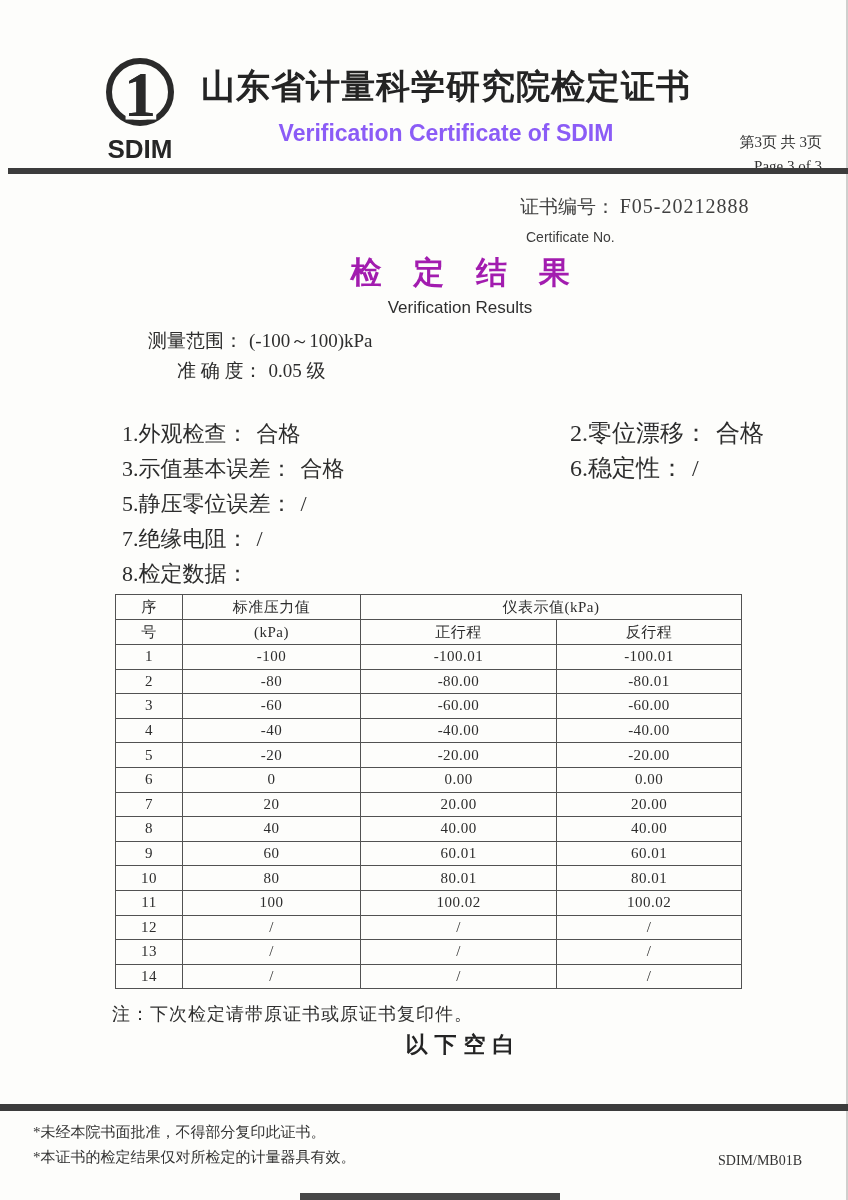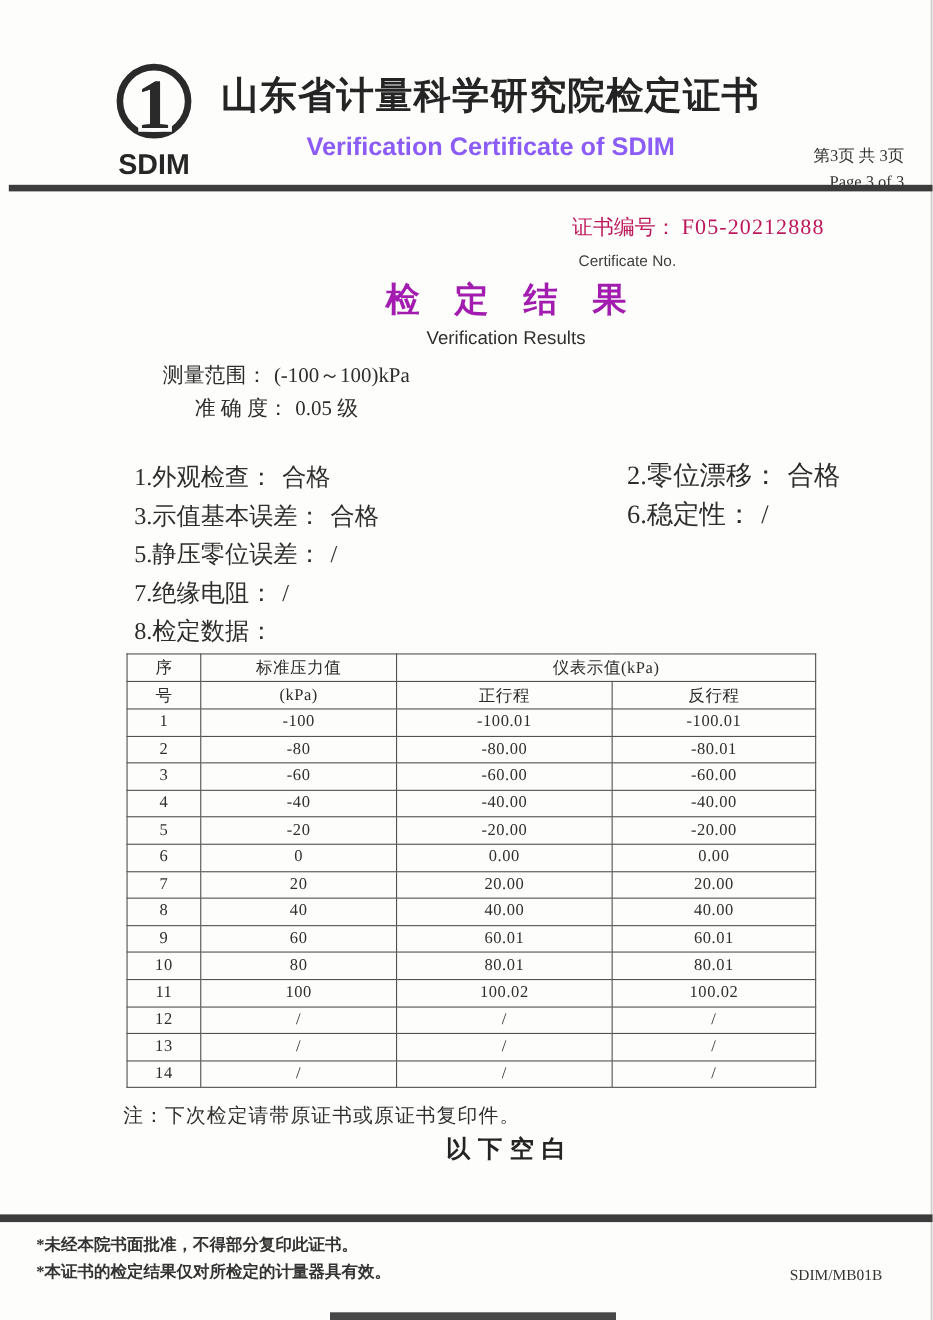--- a/index.html
+++ b/index.html
@@ -19,21 +19,21 @@
   .titles { position:absolute; left:198px; top:64px; width:496px; text-align:center; }
   .title-cn { font-size:34px; font-weight:bold; letter-spacing:1px; color:#242424; white-space:nowrap; }
   .title-en { font-family:"Liberation Sans","DejaVu Sans",sans-serif; font-size:23px;
     font-weight:bold; color:#8b5cf6; margin-top:10px; }
   .page-info { position:absolute; left:700px; top:106px; width:122px; text-align:right;
     font-size:15px; line-height:24px; color:#333; white-space:nowrap;margin-top:24px; }
   .rule-top { position:absolute; left:8px; top:168px; width:840px; height:6px; background:#3c3c3c; }
 
   
   .cert { position:absolute; left:520px; top:194px; }
-  .cert-line { font-size:19px; color:#be185d; }
+  .cert-line { font-size:19px; color:#404040; }
   .cert-line .cert-no { font-size:20px; letter-spacing:1px; }
   .cert-en { font-family:"Liberation Sans","DejaVu Sans",sans-serif; font-size:14px;
     color:#3d3d3d; margin-top:9px; margin-left:6px; }
 
   
   .results-title { position:absolute; left:72px; top:252px; width:776px; text-align:center;
     font-size:31px; font-weight:bold; letter-spacing:12px; text-indent:12px; color:#a21caf; }
   .results-subtitle { position:absolute; left:72px; top:298px; width:776px; text-align:center;
     font-family:"Liberation Sans","DejaVu Sans",sans-serif; font-size:17px; color:#2f2f2f; }
 
@@ -53,21 +53,21 @@
     font-weight:normal; font-size:15px; color:#2d2d2d; padding:0; letter-spacing:0.5px; }
   .data-table thead tr { height:25px; }
   .data-table tbody tr { height:24.6px; }
 
   .note-line { position:absolute; left:112px; top:1002px; font-size:18px; letter-spacing:1px; color:#303030; }
   .blank-below { position:absolute; left:72px; top:1030px; width:776px; text-align:center;
     font-size:22px; font-weight:bold; letter-spacing:7px; text-indent:7px; color:#242424; }
 
   
   .rule-bottom { position:absolute; left:0; top:1104px; width:848px; height:7px; background:#3c3c3c; }
-  .footnotes { position:absolute; left:33px; top:1120px; font-size:15px; line-height:25px; color:#333;font-weight:bold; }
+  .footnotes { position:absolute; left:33px; top:1120px; font-size:15px; line-height:25px; color:#333; }
   .form-code { position:absolute; left:718px; top:1153px; font-size:14px; color:#333; }
   .artifact-bar { position:absolute; left:300px; top:1193px; width:260px; height:7px; background:#474747; }
 </style>
 </head>
 <body>
 
 <div class="page">
   <div class="edge-line"></div>
 
   <div class="logo">

